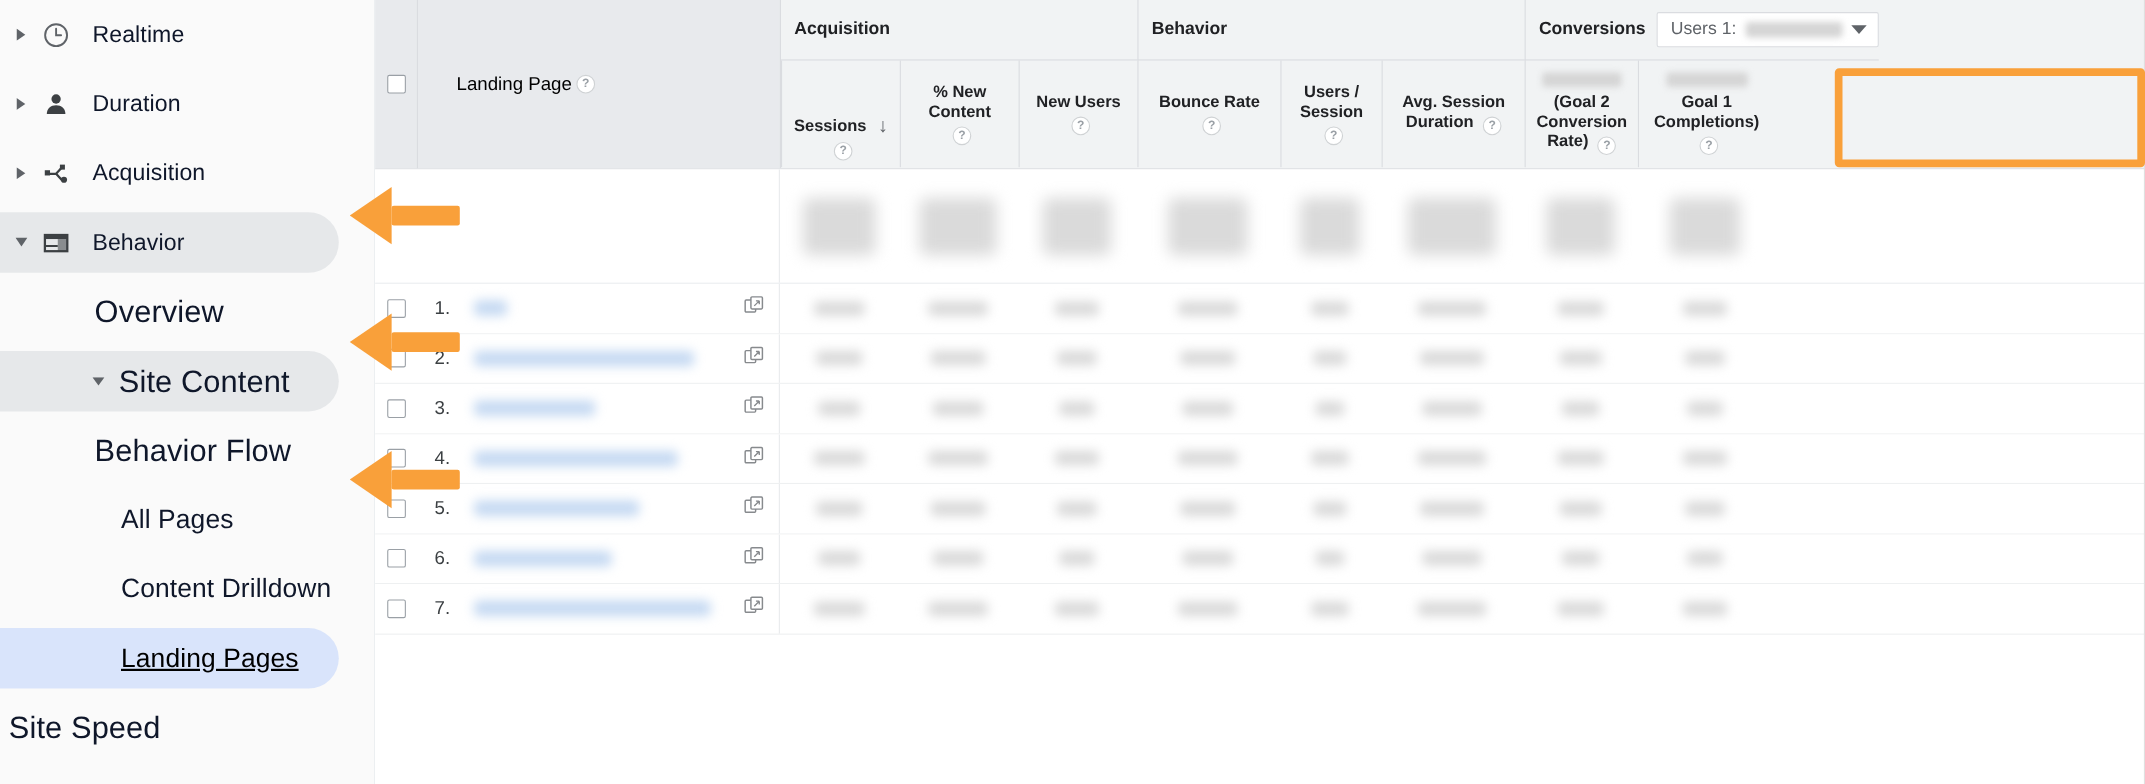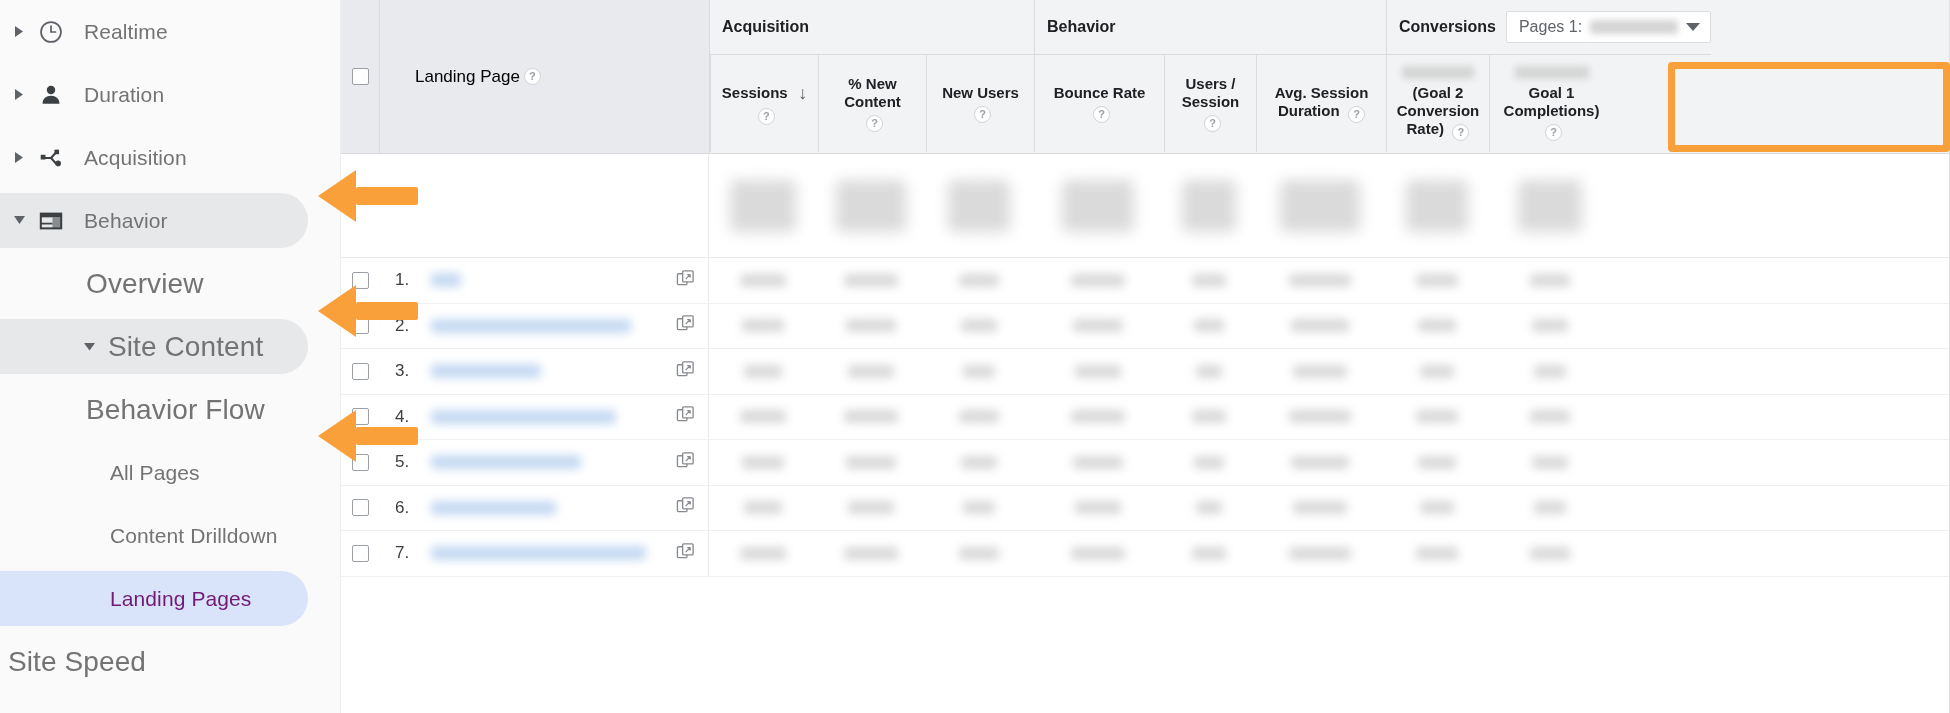--- a/index.html
+++ b/index.html
@@ -40,30 +40,30 @@
     width:22px;min-width:22px;display:flex;align-items:center;justify-content:center;
     margin-left:8px;
   }
   .caret svg{display:block;}
   .nav-icon{
     width:34px;min-width:34px;height:34px;
     display:flex;align-items:center;justify-content:center;
     margin-left:4px;
   }
   .nav-label{
-    font-size:21px;color:#737373;letter-spacing:.1px;
+    font-size:21px;color:#0f172a;letter-spacing:.1px;
     white-space:nowrap;
   }
   .lvl1 .nav-label{margin-left:16px;}
   .lvl2{height:63px;}
   .lvl2 .nav-label{margin-left:86px;font-size:28px;}
   .lvl2.has-caret .nav-label{margin-left:8px;}
   .lvl2 .caret{margin-left:78px;}
-  .lvl3 .nav-label{margin-left:110px;font-size:21px;}
-  .nav-row.sel-blue .nav-label{color:#701a75;}
+  .lvl3 .nav-label{margin-left:110px;font-size:24px;}
+  .nav-row.sel-blue .nav-label{color:#000000;text-decoration:underline;}
 
   
   .table-area{
     position:relative;flex:1;height:713px;background:#fff;overflow:hidden;
   }
   .thead{
     display:flex;
     background:#f1f3f4;
     border-bottom:1px solid #dadce0;
   }
@@ -114,21 +114,21 @@
   }
   .head-left .lp-wrap .htxt{font-size:17px;}
 
   .chkbox{
     width:17px;height:17px;box-sizing:border-box;
     border:1.5px solid #9aa0a6;border-radius:2px;background:#fff;
     display:block;cursor:pointer;
   }
 
   
-  .w-sessions{width:108px;min-width:108px;}
+  .w-sessions{width:108px;min-width:108px;align-items:flex-end;}
   .w-newsess{width:108px;min-width:108px;}
   .w-newusers{width:108px;min-width:108px;}
   .w-bounce{width:130px;min-width:130px;}
   .w-pages{width:92px;min-width:92px;}
   .w-avgdur{width:130px;min-width:130px;}
   .w-conv{width:103px;min-width:103px;}
   .w-comp{width:124px;min-width:124px;}
 
   
   .conv-title{
@@ -405,21 +405,21 @@
               <span class="q">?</span>
             </span>
           </div>
         </div>
       </div>
 
       <div class="grp">
         <div class="conv-title" style="border-left:1px solid #dadce0;text-align:right;">
           <span style="font-size:16px;color:#202124;font-weight:bold;">Conversions</span>
           <span class="goal-select">
-            <span class="gl">Pages 1:</span>
+            <span class="gl">Users 1:</span>
             <span class="blurtxt" style="width:88px;">xxxxxxx</span>
             <span class="chev"></span>
           </span>
         </div>
         <div class="grp-cols">
           <div class="hcell w-conv">
             <span>
               <span class="blurtxt" style="width:72px;height:13px;">xxxxxx</span>
               <br>
               <span class="htxt">(Goal 2 Conversion Rate)</span>

